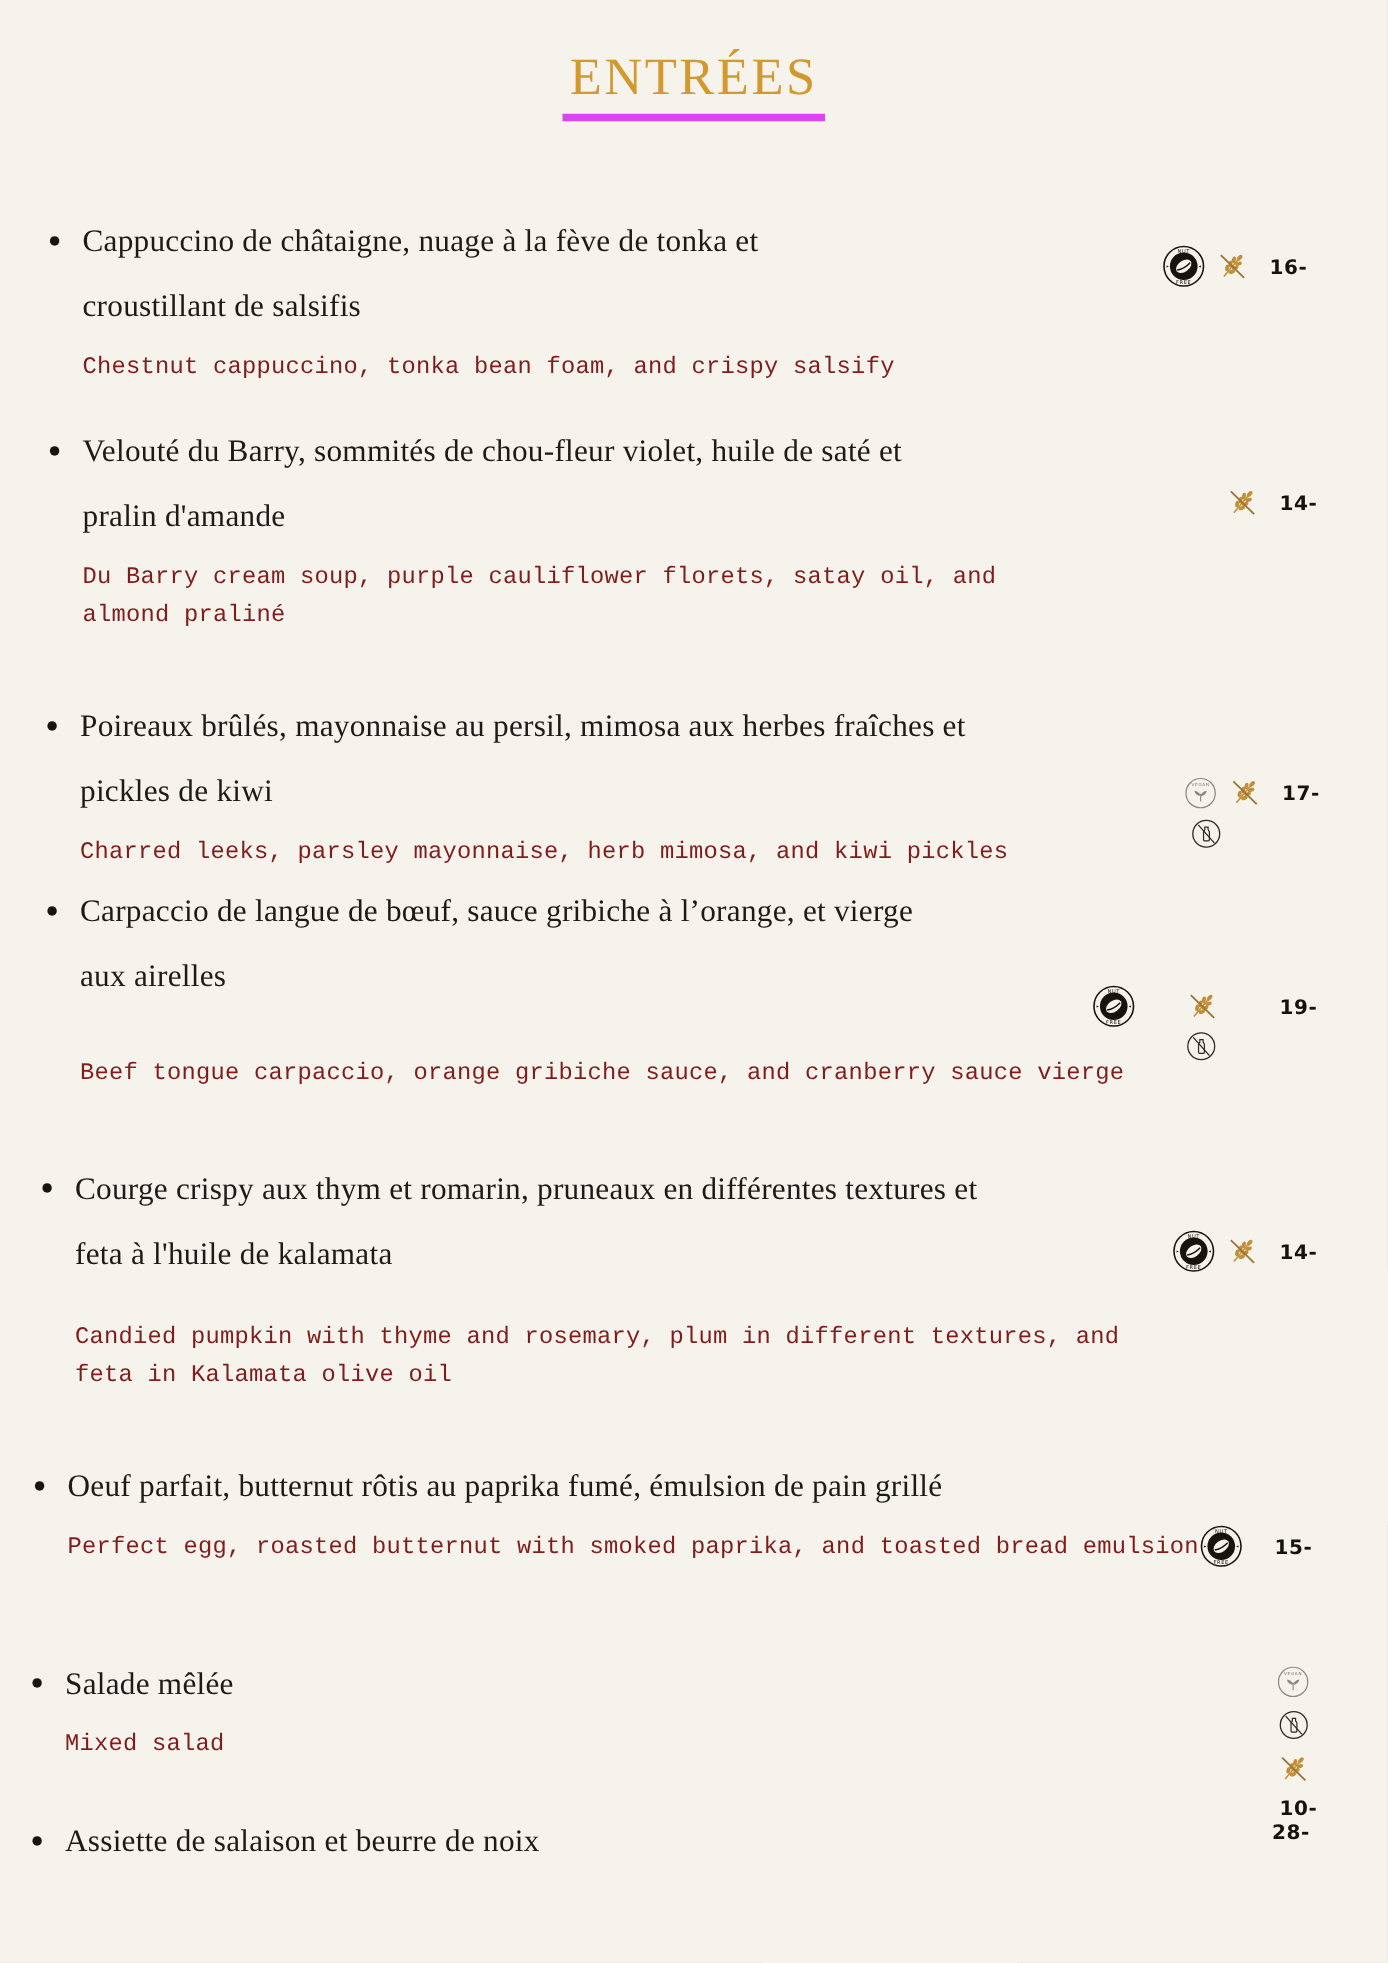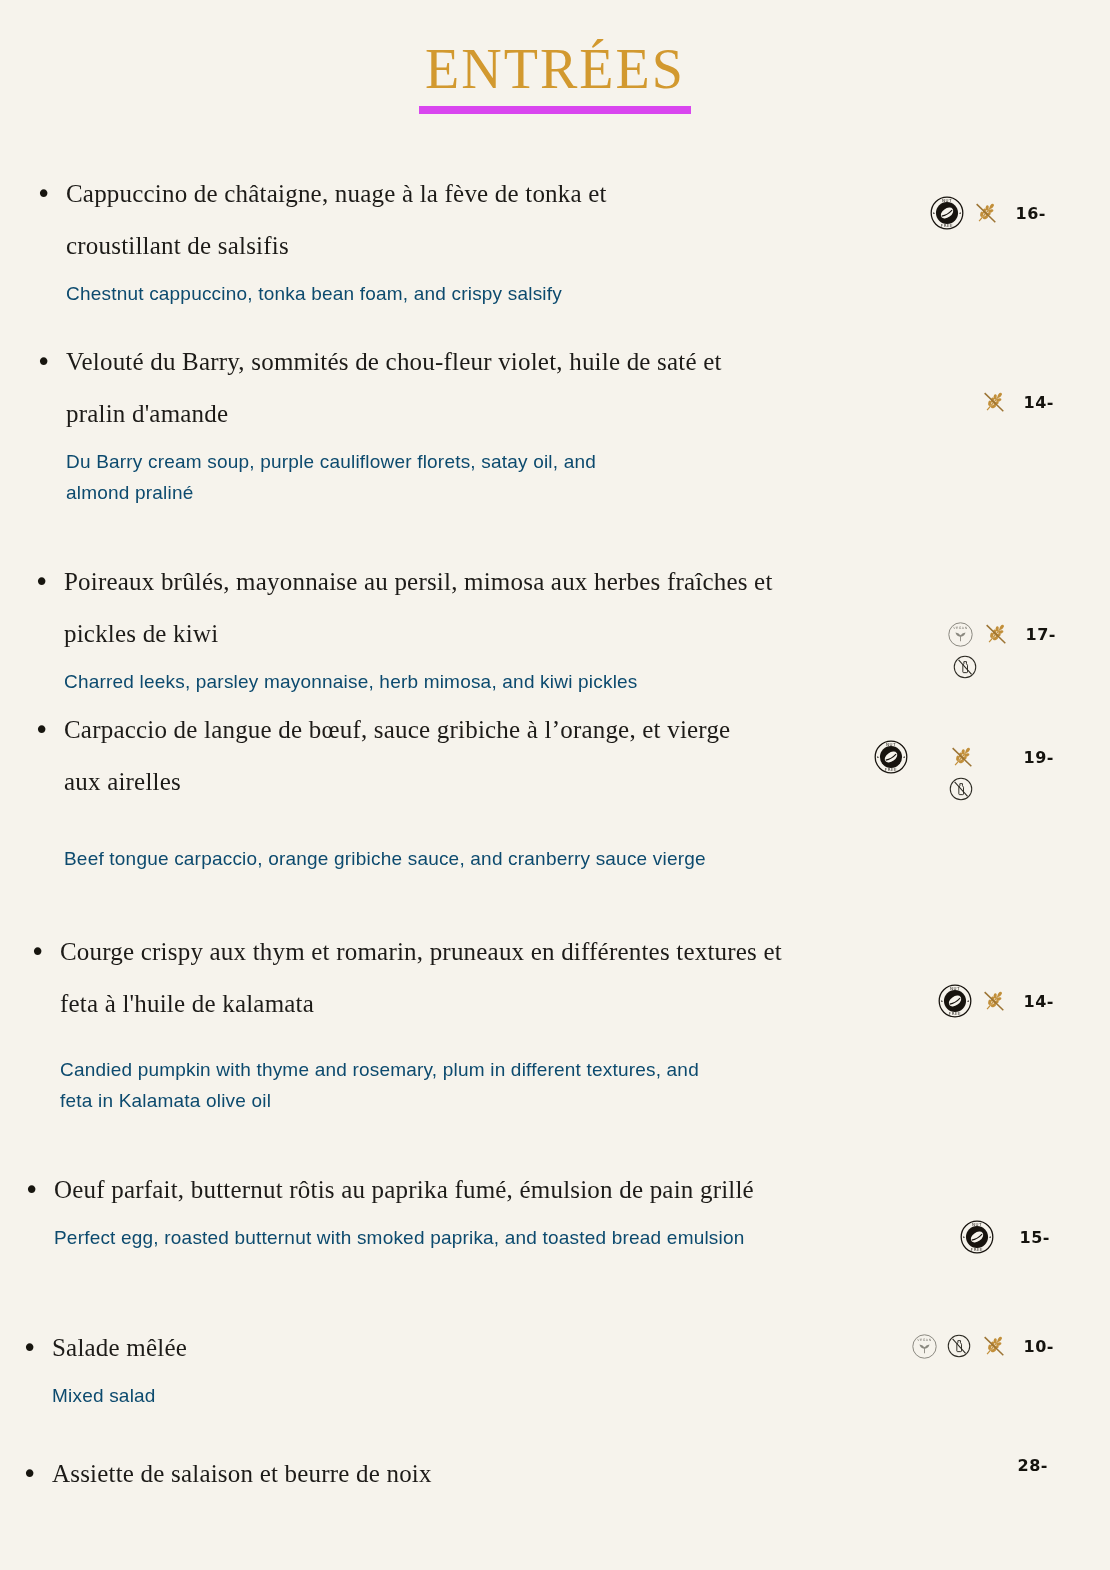--- a/index.html
+++ b/index.html
@@ -9,46 +9,46 @@
     margin:0 auto;
     background:#f6f3ec;
     font-family:"Liberation Serif",serif;
     color:#1d1b18;
     overflow:hidden;
   }
   
   .section-header{position:absolute;top:40px;left:0;width:100%;text-align:center;}
   .section-title{
     display:inline-block;
-    font-size:56px;line-height:1.05;
+    font-size:42px;line-height:1.05;
     letter-spacing:2px;
     font-weight:400;
     color:#d2992f;
-    border-bottom:8px solid #d946ef;
+    border-bottom:6px solid #d946ef;
     padding:0 6px 7px 6px;
   }
   
   .item{position:absolute;}
   .bullet{
     position:absolute;left:-30px;top:6px;
     font-family:"DejaVu Sans",sans-serif;
     font-size:26px;line-height:40px;color:#17150f;
   }
   .title-line{
     font-size:25px;line-height:52px;
     letter-spacing:0.2px;
     white-space:nowrap;
     color:#1d1b18;
   }
   .desc{margin-top:6px;}
   .desc-line{
-    font-family:Liberation Sans, sans-serif;
+    font-family:Liberation Mono, monospace;
     font-size:19px;line-height:31px;
     letter-spacing:0.2px;
-    color:#0c4a6e;
+    color:#7f1d1d;
     white-space:nowrap;
   }
   .i4 .desc{margin-top:35px;}
   .i5 .desc{margin-top:24px;}
   
   .meta{
     position:absolute;
     display:flex;align-items:center;gap:8px;
     font-family:"DejaVu Sans",sans-serif;
   }
@@ -56,26 +56,26 @@
   .price{
     font-weight:700;font-size:16px;letter-spacing:0.5px;
     color:#15130e;margin-left:8px;
   }
   .ic{display:inline-flex;align-items:center;justify-content:center;}
   
   .i1{top:168px;left:66px;}   .m1{top:196px;right:64px;}
   .i2{top:336px;left:66px;}   .m2{top:388px;right:56px;}
   .i3{top:556px;left:64px;}   .m3{top:620px;right:54px;}
   .m3 .sub{top:34px;right:78px;}
-  .i4{top:704px;left:64px;}   .m4{top:740px;right:56px;gap:40px;}
+  .i4{top:704px;left:64px;}   .m4{top:788px;right:56px;gap:40px;}
   .m4 .sub{top:36px;right:80px;}
   .i5{top:926px;left:60px;}   .m5{top:984px;right:56px;}
   .i6{top:1164px;left:54px;}  .m6{top:1220px;right:60px;}
   .m6 .price{margin-left:18px;text-align:right;}
-  .i7{top:1322px;left:52px;}  .m7{top:1332px;right:56px;}
+  .i7{top:1322px;left:52px;}  .m7{top:1332px;right:56px;flex-direction:column;}
   .i8{top:1448px;left:52px;}  .m8{top:1456px;right:62px;}
 </style>
 </head>
 <body>
 
 <div class="page">
 
   <div class="section-header">
     <div class="section-title">ENTRÉES</div>
   </div>

